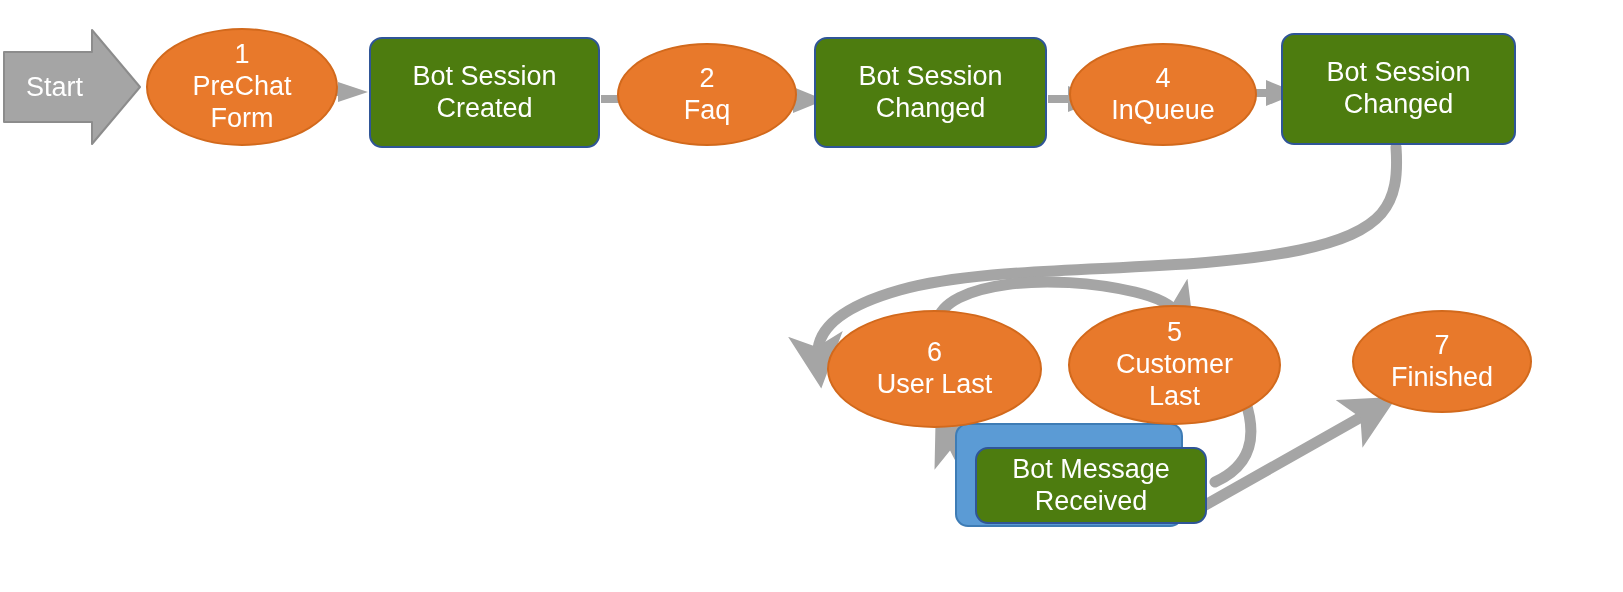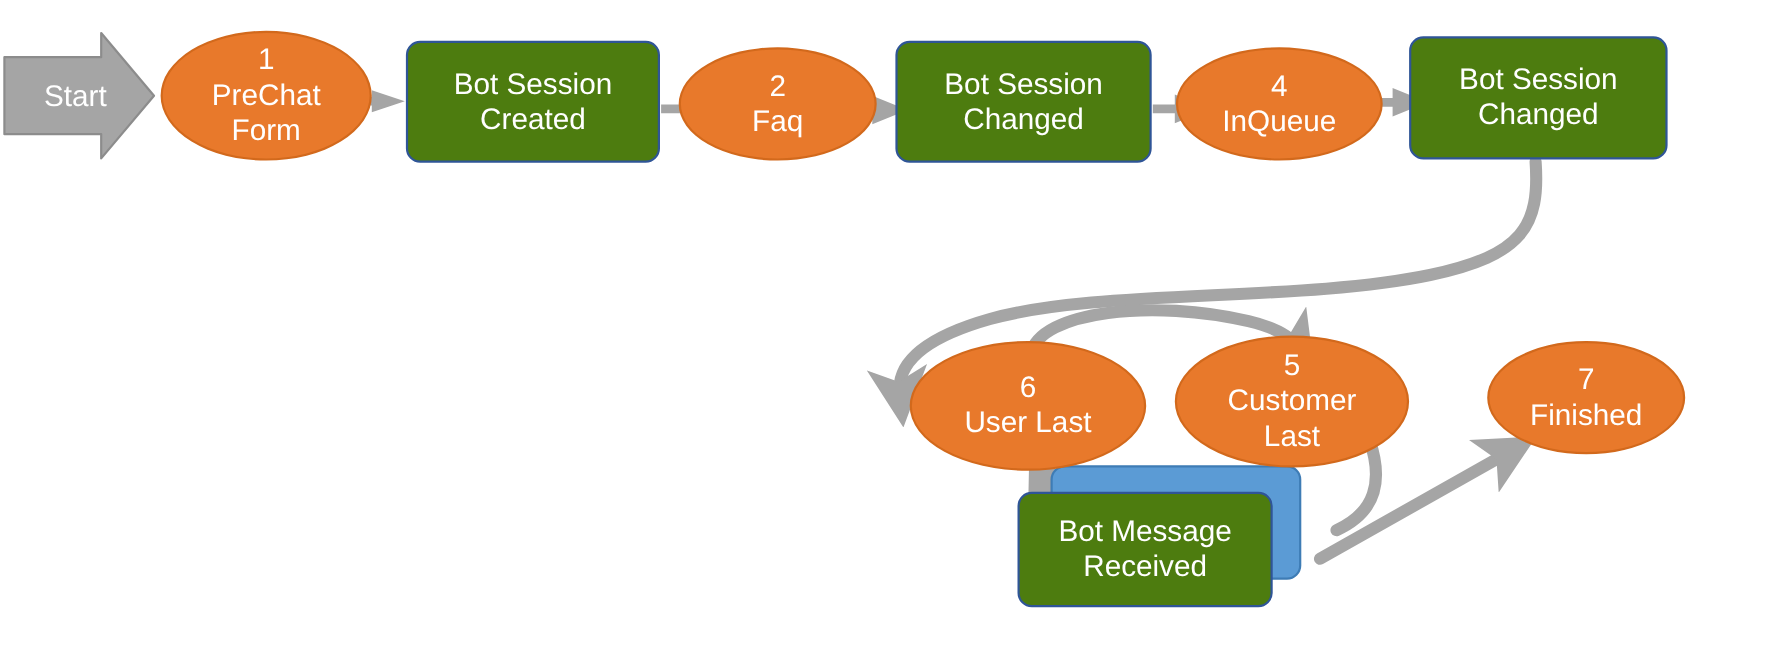--- a/index.html
+++ b/index.html
@@ -73,21 +73,21 @@
     display: flex;
     align-items: center;
     justify-content: flex-start;
     color: #ffffff;
     font-size: 27px;
     z-index: 6;
   }
   .start-arrow .start-label {
     position: relative;
     z-index: 2;
-    padding-left: 36px;
+    padding-left: 22px;
   }
 </style>
 </head>
 <body>
 
 <div id="canvas">
 
   <svg id="edges" viewBox="0 0 1623 592" xmlns="http://www.w3.org/2000/svg">
     <defs>
       <marker id="ah" markerWidth="5" markerHeight="5" refX="2.2" refY="2.5" orient="auto" markerUnits="strokeWidth">
@@ -190,18 +190,18 @@
 
   <div class="node ellipse" style="left:1352px; top:310px; width:180px; height:103px;">
     <span>7
 Finished</span>
   </div>
 
   <div class="node rect rect-back" style="left:955px; top:423px; width:228px; height:104px;">
     <span></span>
   </div>
 
-  <div class="node rect rect-front" style="left:925px; top:447px; width:232px; height:105px;align-items:center;">
+  <div class="node rect rect-front" style="left:975px; top:447px; width:232px; height:77px;align-items:center;">
     <span>Bot Message
 Received</span>
   </div>
 
 </div>
 
 </body></html>

